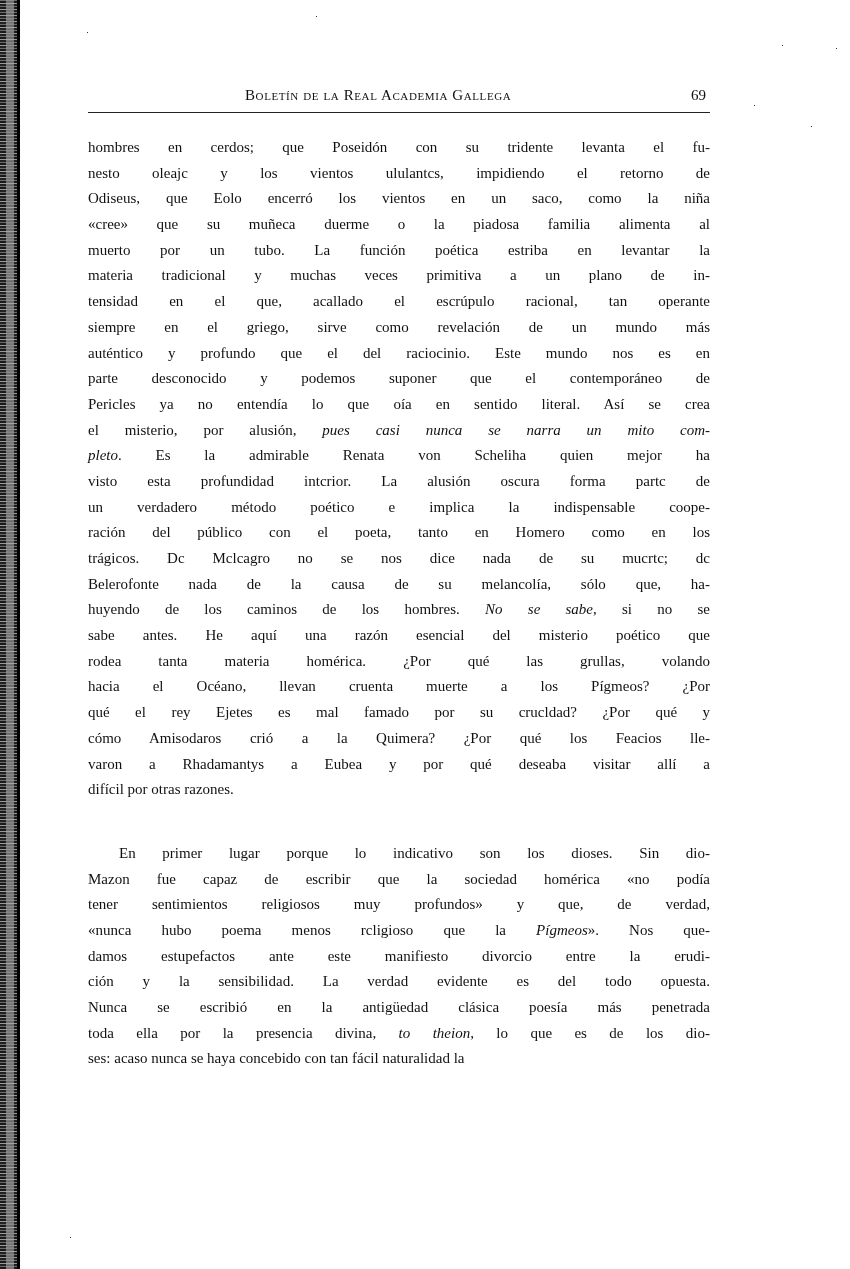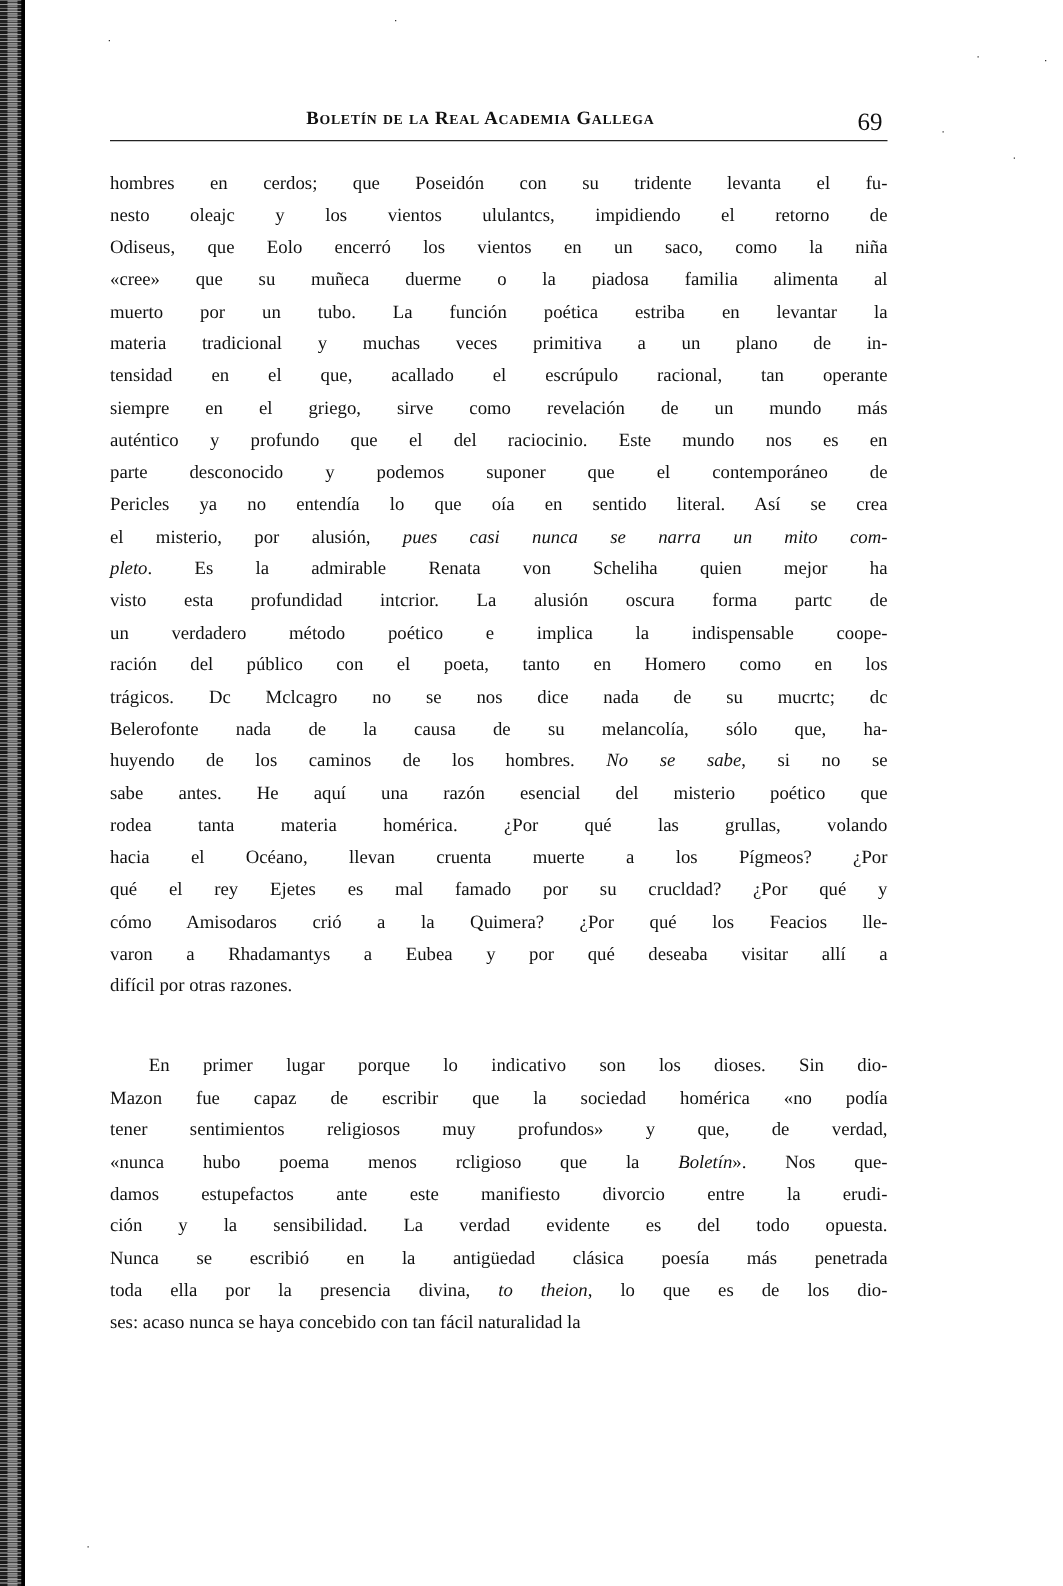--- a/index.html
+++ b/index.html
@@ -50,29 +50,29 @@
       width: 622px;
       height: 28px;
     }
     .running-head .title {
       position: absolute;
       left: 157px;
       top: 3px;
       font-size: 15px;
       font-variant: small-caps;
       letter-spacing: 0.6px;
-      font-weight: bold;
+      font-weight: normal;
       white-space: nowrap;
       text-align: right;
     }
     .running-head .page-number {
       position: absolute;
       right: 4px;
       top: 3px;
-      font-size: 20px;
+      font-size: 15px;
     }
     .rule {
       position: absolute;
       left: 88px;
       top: 112px;
       width: 622px;
       height: 1px;
       background: #222;
     }
     .text-block {
@@ -147,21 +147,21 @@
       <span class="line"><span>qué el rey Ejetes es mal famado por su crucldad? ¿Por qué y</span></span>
       <span class="line"><span>cómo Amisodaros crió a la Quimera? ¿Por qué los Feacios lle-</span></span>
       <span class="line"><span>varon a Rhadamantys a Eubea y por qué deseaba visitar allí a</span></span>
       <span class="line last"><span>difícil por otras razones.</span></span>
     </div>
     <div class="para-gap"></div>
     <div>
       <span class="line indent"><span>En primer lugar porque lo indicativo son los dioses. Sin dio-</span></span>
       <span class="line"><span>Mazon fue capaz de escribir que la sociedad homérica «no podía</span></span>
       <span class="line"><span>tener sentimientos religiosos muy profundos» y que, de verdad,</span></span>
-      <span class="line"><span>«nunca hubo poema menos rcligioso que la </span><i>Boletín</i><span>». Nos que-</span></span>
+      <span class="line"><span>«nunca hubo poema menos rcligioso que la </span><i>Pígmeos</i><span>». Nos que-</span></span>
       <span class="line"><span>damos estupefactos ante este manifiesto divorcio entre la erudi-</span></span>
       <span class="line"><span>ción y la sensibilidad. La verdad evidente es del todo opuesta.</span></span>
       <span class="line"><span>Nunca se escribió en la antigüedad clásica poesía más penetrada</span></span>
       <span class="line"><span>toda ella por la presencia divina, </span><i>to theion</i><span>, lo que es de los dio-</span></span>
       <span class="line last"><span>ses: acaso nunca se haya concebido con tan fácil naturalidad la</span></span>
     </div>
   </div>
 
 <div class="speck" style="left:316px;top:16px"></div>
 <div class="speck" style="left:782px;top:45px"></div>

